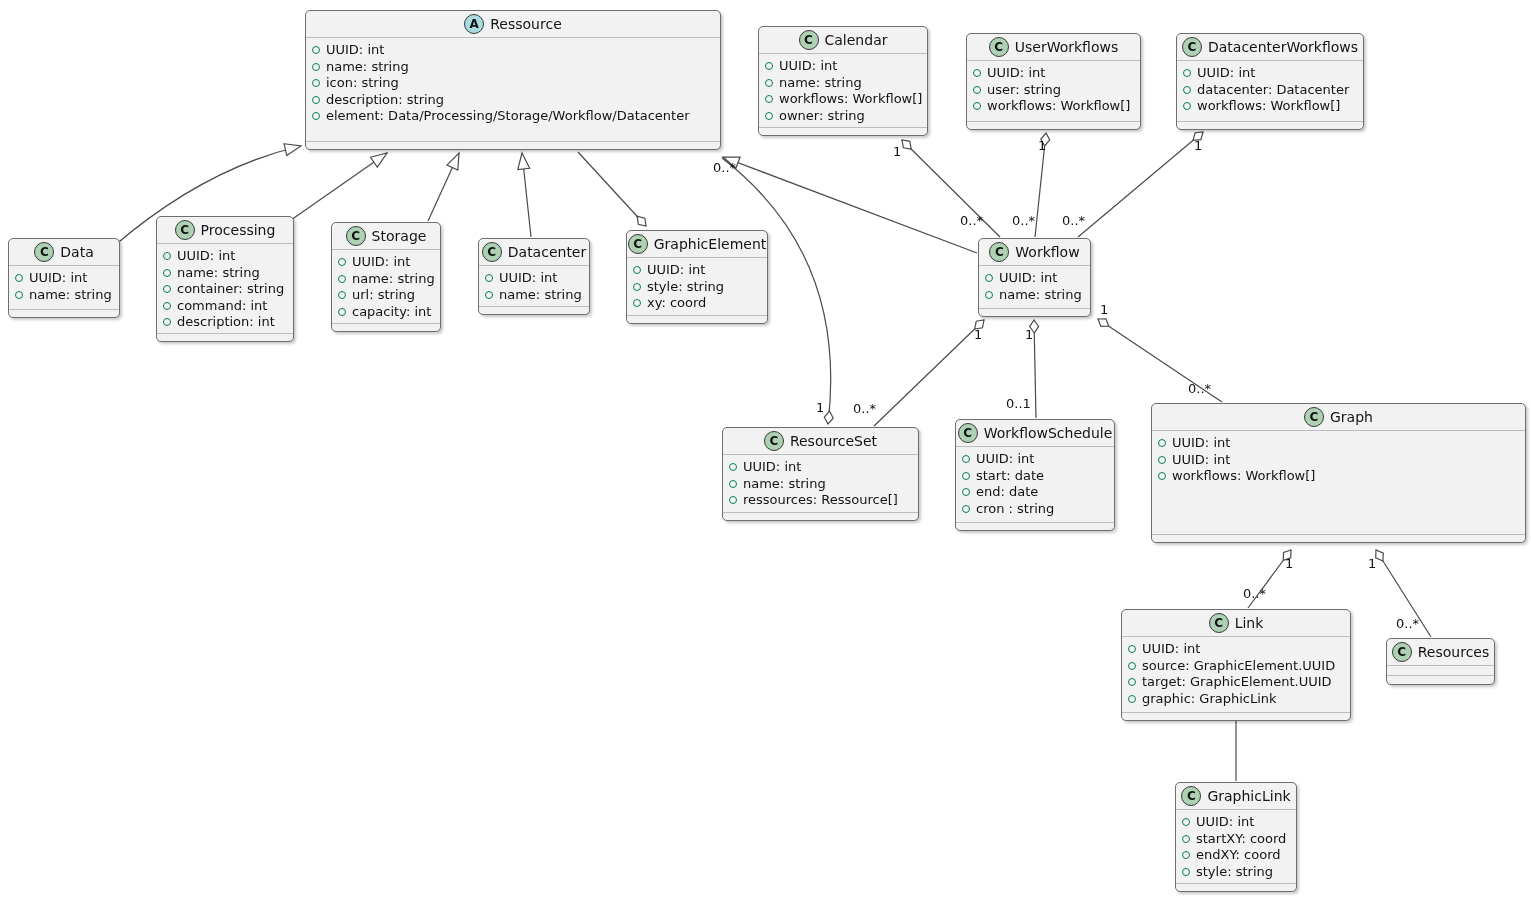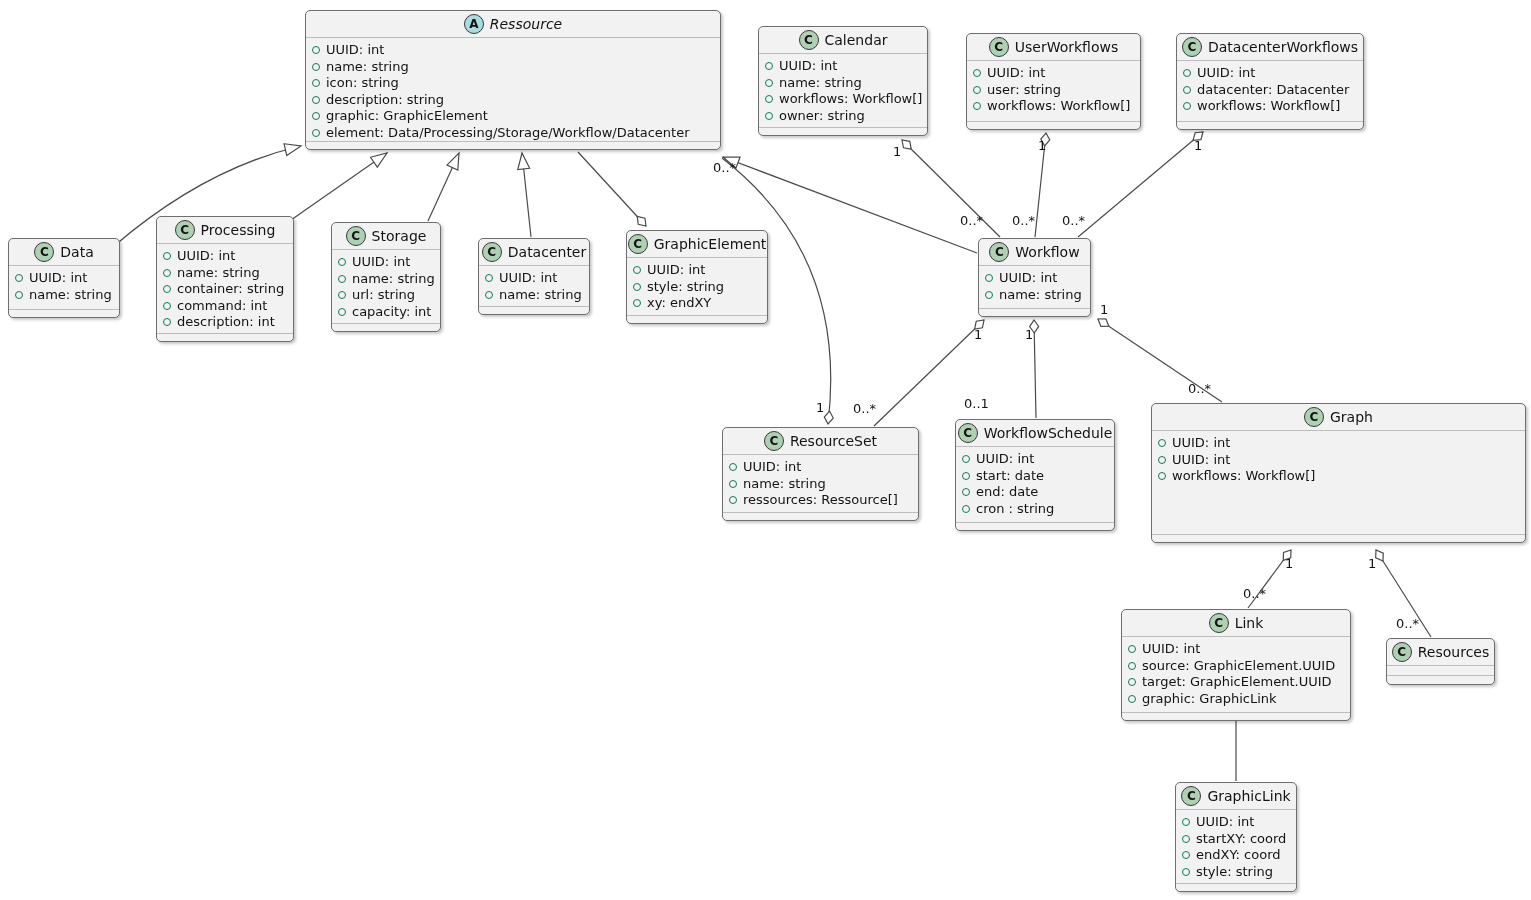--- a/index.html
+++ b/index.html
@@ -10,21 +10,21 @@
   .uml-class{position:absolute;display:flex;flex-direction:column;
              background:#f2f2f2;border:1px solid #6e6e6e;border-radius:5px;
              box-shadow:2px 2px 3px rgba(0,0,0,0.22);box-sizing:border-box;}
   .uml-title{display:flex;align-items:center;justify-content:center;gap:6px;
              padding:3px 6px;border-bottom:1px solid #bdbdbd;font-size:14px;white-space:nowrap;}
   .circle{width:20px;height:20px;border-radius:50%;border:1px solid #383838;
           display:flex;align-items:center;justify-content:center;
           font-size:12px;font-weight:bold;flex:0 0 auto;box-sizing:border-box;}
   .circle.c{background:#add1b2;}
   .circle.a{background:#a9dcdf;}
-  .abstract .uml-title .cls-name{font-style:italic;}
+  .abstract .uml-title .cls-name{}
   .uml-attrs{flex:1 1 auto;padding:4px 8px 3px 6px;font-size:13px;overflow:hidden;}
   .uml-attrs.empty{flex:0 0 auto;min-height:9px;padding:0;}
   .attr{display:flex;align-items:center;gap:6px;line-height:16.5px;white-space:nowrap;}
   .dot{width:6px;height:6px;border:1.5px solid #0b8050;border-radius:50%;flex:0 0 auto;}
   .uml-methods{flex:0 0 auto;height:7px;border-top:1px solid #bdbdbd;}
   .mult{position:absolute;font-size:13px;line-height:13px;color:#131313;white-space:nowrap;}
 </style>
 </head>
 <body>
 
@@ -76,24 +76,20 @@
       <div class="attr">
           <span class="dot"></span>
           <span>icon: string</span>
         </div>
       <div class="attr">
           <span class="dot"></span>
           <span>description: string</span>
         </div>
       <div class="attr">
           <span class="dot"></span>
-          <span>graphic: GraphicElement</span>
-        </div>
-      <div class="attr">
-          <span class="dot"></span>
           <span>element: Data/Processing/Storage/Workflow/Datacenter</span>
         </div>
     </div>
     <div class="uml-methods"></div>
   </div>
 
   <div class="uml-class" style="left:758px;top:26px;width:170px;height:110px">
     <div class="uml-title">
       <span class="circle c">C</span>
       <span class="cls-name">Calendar</span>
@@ -264,21 +260,21 @@
       <div class="attr">
           <span class="dot"></span>
           <span>UUID: int</span>
         </div>
       <div class="attr">
           <span class="dot"></span>
           <span>style: string</span>
         </div>
       <div class="attr">
           <span class="dot"></span>
-          <span>xy: endXY</span>
+          <span>xy: coord</span>
         </div>
     </div>
     <div class="uml-methods"></div>
   </div>
 
   <div class="uml-class" style="left:978px;top:238px;width:113px;height:79px">
     <div class="uml-title">
       <span class="circle c">C</span>
       <span class="cls-name">Workflow</span>
     </div>
@@ -430,21 +426,21 @@
   <span class="mult" style="left:960px;top:214px">0..*</span>
   <span class="mult" style="left:1038px;top:139px">1</span>
   <span class="mult" style="left:1012px;top:214px">0..*</span>
   <span class="mult" style="left:1194px;top:139px">1</span>
   <span class="mult" style="left:1062px;top:214px">0..*</span>
   <span class="mult" style="left:713px;top:161px">0..*</span>
   <span class="mult" style="left:816px;top:401px">1</span>
   <span class="mult" style="left:974px;top:328px">1</span>
   <span class="mult" style="left:853px;top:402px">0..*</span>
   <span class="mult" style="left:1025px;top:328px">1</span>
-  <span class="mult" style="left:964px;top:397px">0..1</span>
+  <span class="mult" style="left:1006px;top:397px">0..1</span>
   <span class="mult" style="left:1100px;top:303px">1</span>
   <span class="mult" style="left:1188px;top:382px">0..*</span>
   <span class="mult" style="left:1285px;top:557px">1</span>
   <span class="mult" style="left:1243px;top:587px">0..*</span>
   <span class="mult" style="left:1368px;top:557px">1</span>
   <span class="mult" style="left:1396px;top:617px">0..*</span>
 
 </div>
 
 </body></html>

